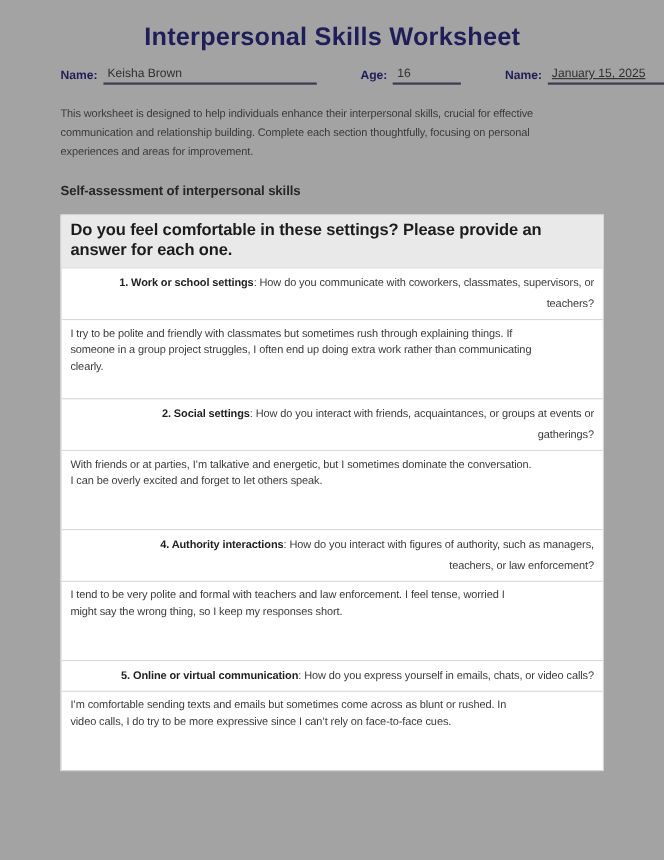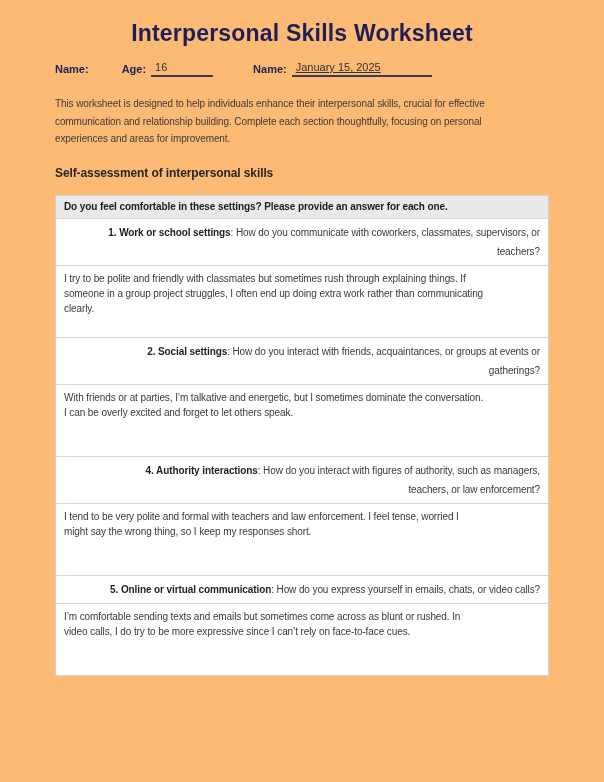--- a/index.html
+++ b/index.html
@@ -12,21 +12,21 @@
     height: 782px;
     overflow: hidden;
     font-family: "Liberation Sans", "DejaVu Sans", sans-serif;
     color: #3a3a3a;
   }
   .page {
     box-sizing: border-box;
     width: 604px;
     height: 782px;
     padding: 16px 55px 12px 55px;
-    background: #fdba74;
+    background: #a3a3a3;
   }
   .doc-title {
     margin: 4px 0 14px 0;
     text-align: center;
     font-size: 23px;
     font-weight: bold;
     color: #1e1e58;
     letter-spacing: 0.2px;
   }
   .fields-row {
@@ -69,21 +69,21 @@
     color: #262626;
     letter-spacing: -0.1px;
   }
   .assessment-table {
     border: 1px solid #d2d2d2;
     background: #ffffff;
   }
   .table-header {
     background: #e9e9e9;
     font-weight: bold;
-    font-size: 10px;
+    font-size: 15px;
     letter-spacing: -0.1px;
     color: #1c1c1c;
     padding: 5px 8px;
     line-height: 1.25;
   }
   .q-row {
     border-top: 1px solid #d8d8d8;
     padding: 4px 8px;
     font-size: 10px;
     letter-spacing: -0.1px;
@@ -107,20 +107,21 @@
 </head>
 <body>
 
 <div class="page">
 
   <h1 class="doc-title">Interpersonal Skills Worksheet</h1>
 
   <div class="fields-row">
     <div class="field-group">
       <span class="field-label">Name:</span>
+      <span class="field-line name">Keisha Brown</span>
     </div>
     <div class="field-group">
       <span class="field-label">Age:</span>
       <span class="field-line age">16</span>
     </div>
     <div class="field-group">
       <span class="field-label">Name:</span>
       <span class="field-line date">January 15, 2025</span>
     </div>
   </div>

